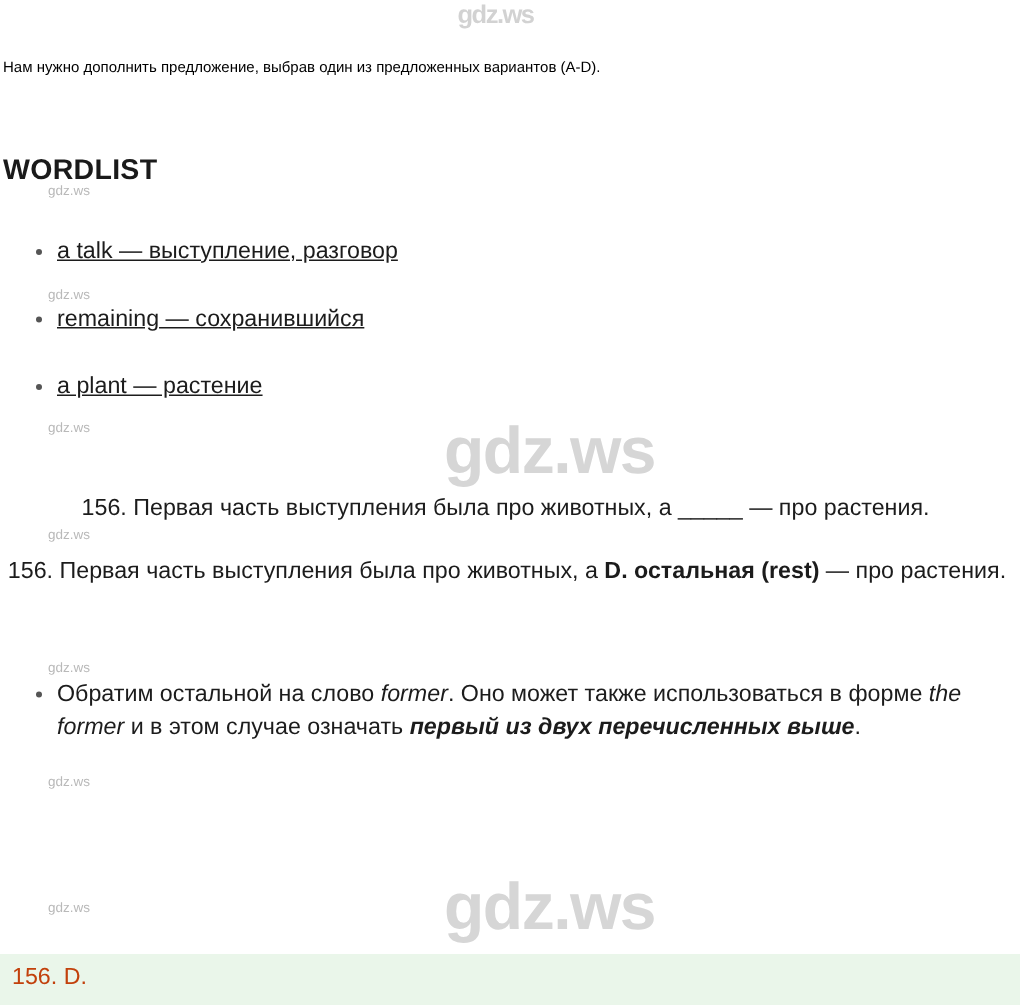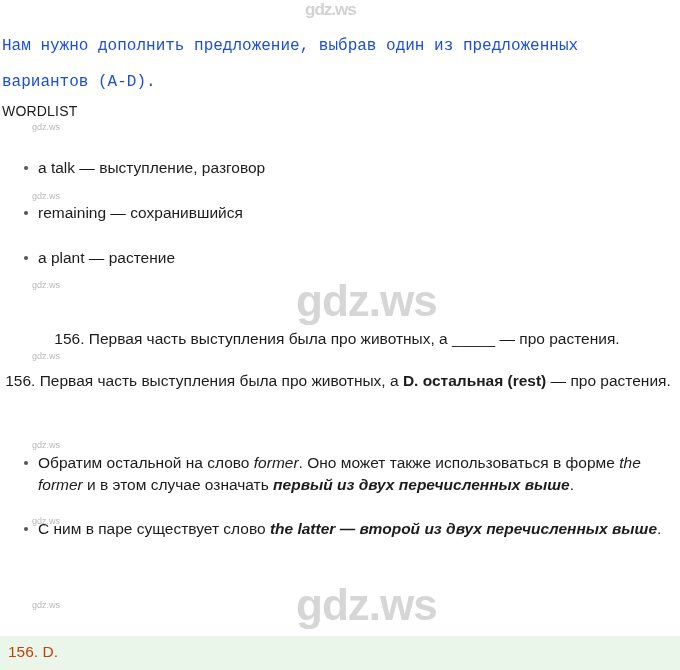--- a/index.html
+++ b/index.html
@@ -58,32 +58,31 @@
     user-select: none;
     pointer-events: none;
   }
 
   
   .intro {
     position: absolute;
     left: 2px;
     top: 28px;
     width: 650px;
-    font-size: 16px;
+    font-size: 10px;
     line-height: 36px;
-    color: #1d4ed8;
-    font-family: Liberation Mono, monospace;
+    color: #000000;
   }
 
   .wordlist-title {
     position: absolute;
     left: 2px;
     top: 103px;
-    font-size: 14px;
-    font-weight: normal;
+    font-size: 19px;
+    font-weight: bold;
     color: #1a1a1a;
     letter-spacing: 0.2px;
   }
 
   ul.bullets {
     position: absolute;
     margin: 0;
     padding: 0;
     list-style: none;
   }
@@ -105,20 +104,21 @@
     background: #555;
   }
 
   .wordlist {
     left: 16px;
     top: 157px;
     width: 600px;
   }
   .wordlist li {
     margin-bottom: 23px;
+    text-decoration: underline;
   }
 
   .task-line {
     position: absolute;
     left: 2px;
     font-size: 15.5px;
     line-height: 22px;
     color: #1c1c1c;
     text-align: center;
   }
@@ -200,19 +200,18 @@
     <span>Первая часть выступления была про животных, а _____ — про растения.</span>
   </div>
 
   <div class="task-line task-a">
     <span class="task-num">156.</span>
     <span>Первая часть выступления была про животных, а </span><span class="answer-bold">D. остальная (rest)</span><span> — про растения.</span>
   </div>
 
   <ul class="bullets notes">
     <li><span><span>Обратим остальной на слово </span><i>former</i><span>. Оно может также использоваться в форме </span><i>the former</i><span> и в этом случае означать </span><i style="font-weight: bold;">первый из двух перечисленных выше</i><span>.</span></span></li>
-    <li><span><span>С ним в паре существует слово </span><i style="font-weight: bold;">the latter — второй из двух перечисленных выше</i><span>.</span></span></li>
   </ul>
 
   <div class="footer-bar"></div>
   <div class="footer-text">156. D.</div>
 
 </div>
 
 </body></html>

